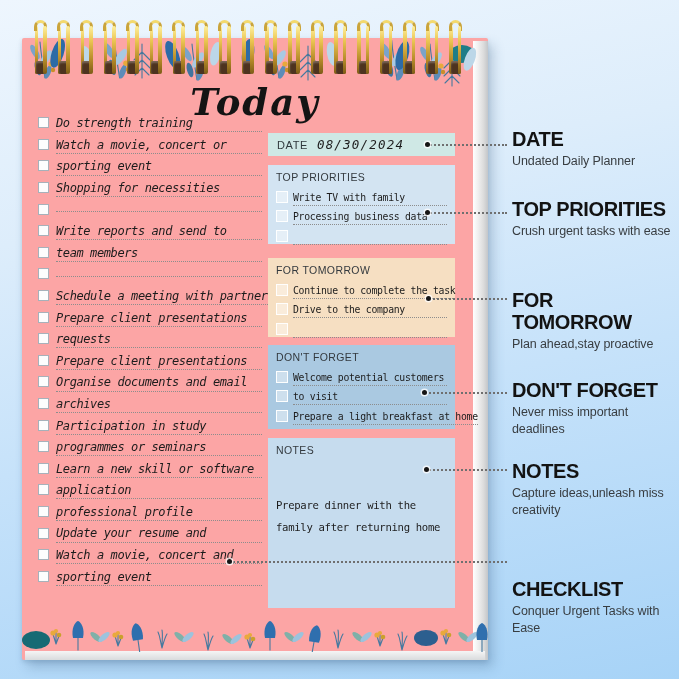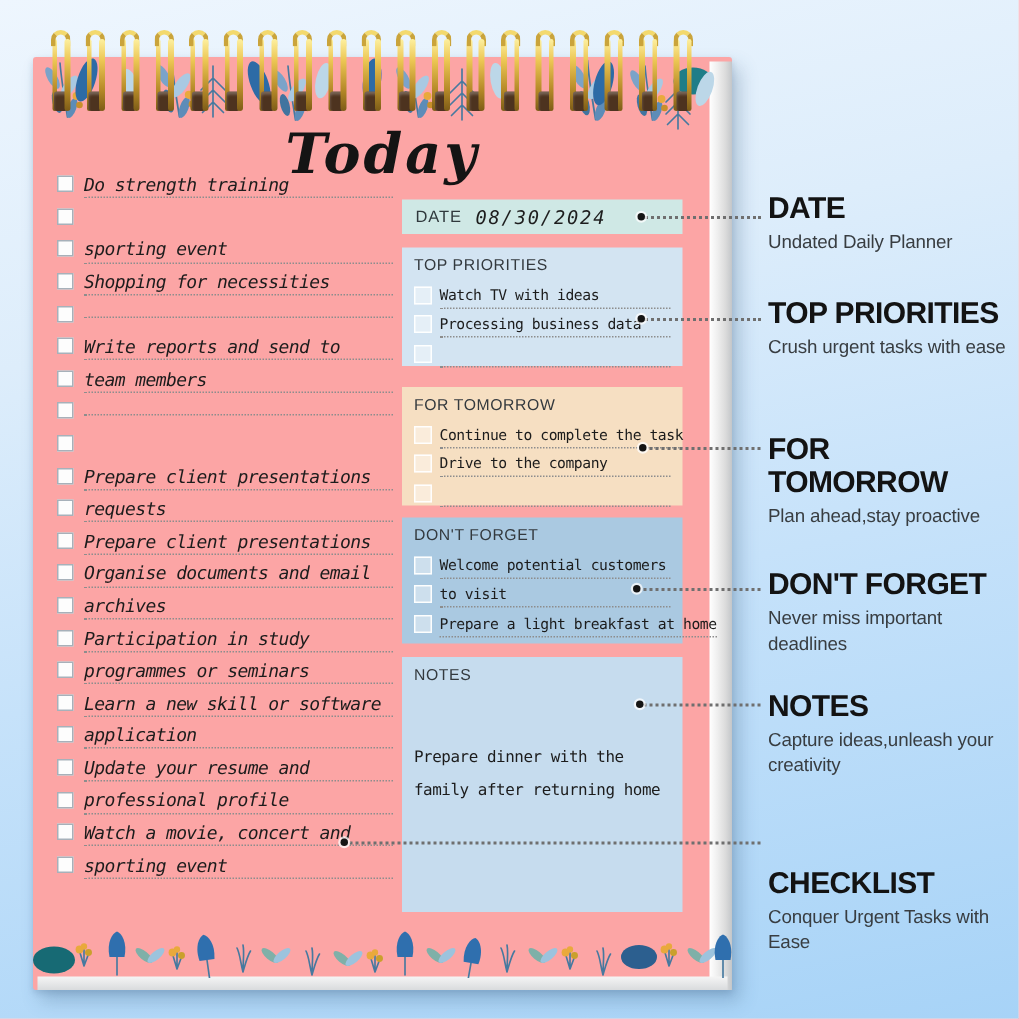--- a/index.html
+++ b/index.html
@@ -225,20 +225,21 @@
 
     <div class="checklist">
 
         <div class="cl-row">
           <span class="cl-check"></span>
           <span class="cl-text">Do strength training</span>
         </div>
 
         <div class="cl-row">
           <span class="cl-check"></span>
+          <span class="cl-text">Watch a movie, concert or</span>
         </div>
 
         <div class="cl-row">
           <span class="cl-check"></span>
           <span class="cl-text">sporting event</span>
         </div>
 
         <div class="cl-row">
           <span class="cl-check"></span>
           <span class="cl-text">Shopping for necessities</span>
@@ -259,20 +260,21 @@
           <span class="cl-text">team members</span>
         </div>
 
         <div class="cl-row">
           <span class="cl-check"></span>
           <span class="cl-text"></span>
         </div>
 
         <div class="cl-row">
           <span class="cl-check"></span>
+          <span class="cl-text">Schedule a meeting with partner</span>
         </div>
 
         <div class="cl-row">
           <span class="cl-check"></span>
           <span class="cl-text">Prepare client presentations</span>
         </div>
 
 
         <div class="cl-row">
           <span class="cl-check"></span>
@@ -309,26 +311,26 @@
           <span class="cl-text">Learn a new skill or software</span>
         </div>
 
         <div class="cl-row">
           <span class="cl-check"></span>
           <span class="cl-text">application</span>
         </div>
 
         <div class="cl-row">
           <span class="cl-check"></span>
+          <span class="cl-text">professional profile</span>
+        </div>
+
+        <div class="cl-row">
+          <span class="cl-check"></span>
           <span class="cl-text">Update your resume and</span>
-        </div>
-
-        <div class="cl-row">
-          <span class="cl-check"></span>
-          <span class="cl-text">professional profile</span>
         </div>
 
         <div class="cl-row">
           <span class="cl-check"></span>
           <span class="cl-text">Watch a movie, concert and</span>
         </div>
 
         <div class="cl-row">
           <span class="cl-check"></span>
           <span class="cl-text">sporting event</span>
@@ -339,21 +341,21 @@
       <span class="date-label">DATE</span>
       <span class="date-value">08/30/2024</span>
     </div>
 
     <div class="cbox" id="box-top">
       <div class="cbox-header">TOP PRIORITIES</div>
       <div>
 
           <div class="brow">
             <span class="chk"></span>
-            <span class="btxt">Watch TV with ideas</span>
+            <span class="btxt">Write TV with family</span>
           </div>
 
           <div class="brow">
             <span class="chk"></span>
             <span class="btxt">Processing business data</span>
           </div>
 
           <div class="brow">
             <span class="chk"></span>
             <span class="btxt"></span>
@@ -471,21 +473,21 @@
         <div class="callout-desc">Plan ahead,stay proactive</div>
       </div>
 
       <div class="callout">
         <div class="callout-title">DON'T FORGET</div>
         <div class="callout-desc">Never miss important deadlines</div>
       </div>
 
       <div class="callout">
         <div class="callout-title">NOTES</div>
-        <div class="callout-desc">Capture ideas,unleash your creativity</div>
+        <div class="callout-desc">Capture ideas,unleash miss creativity</div>
       </div>
 
       <div class="callout">
         <div class="callout-title">CHECKLIST</div>
         <div class="callout-desc">Conquer Urgent Tasks with Ease</div>
       </div>
     </div>
 
   <div class="connector" id="conn-date"></div>
   <div class="connector" id="conn-top"></div>

